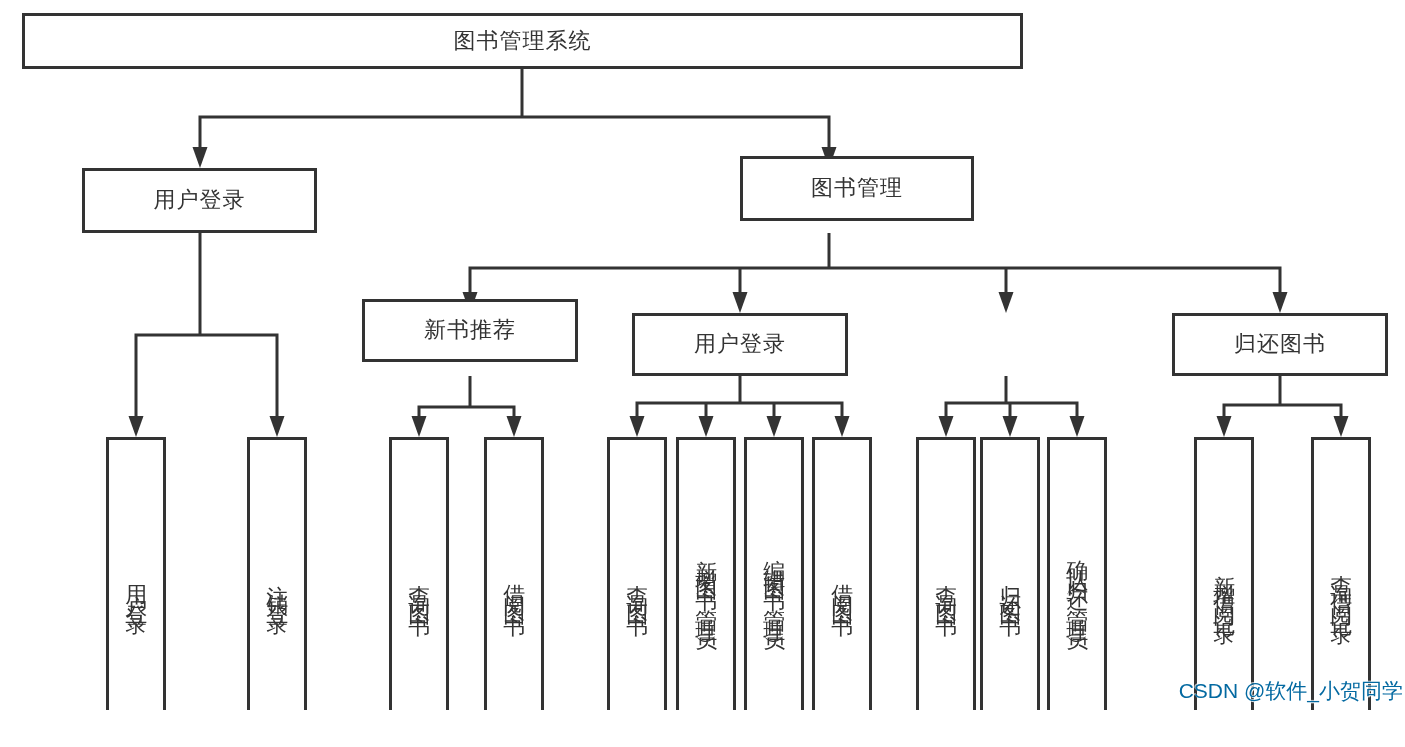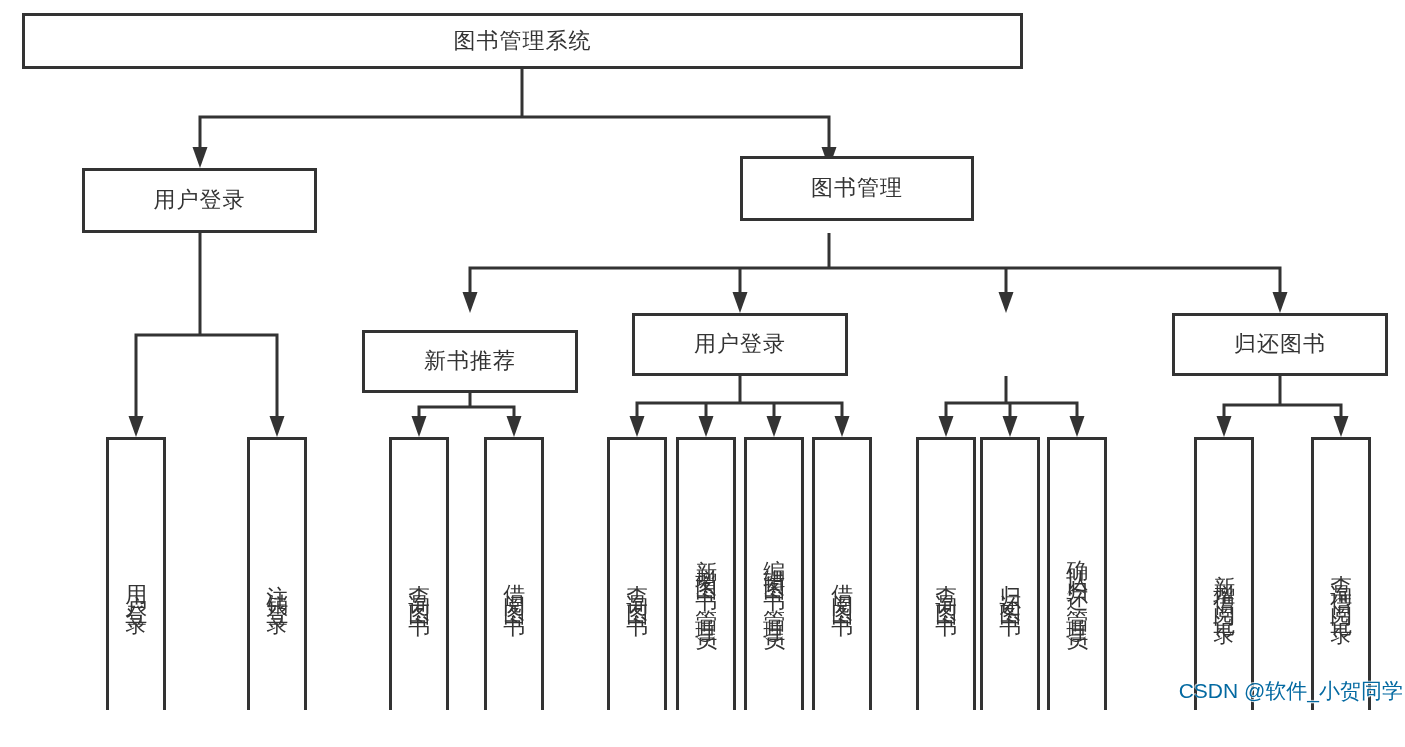--- a/index.html
+++ b/index.html
@@ -37,21 +37,21 @@
     letter-spacing: 10px;
     font-size: 22px;
     text-align: center;
   }
   
   .n-root  { left: 22px;   top: 13px;  width: 1001px; height: 56px; }
   
   .n-login { left: 82px;   top: 168px; width: 235px;  height: 65px; }
   .n-mgmt  { left: 712px;  top: 156px; width: 234px;  height: 65px; margin-left: 28px; }
   
-  .n-rec   { left: 362px;  top: 330px; width: 216px;  height: 63px; }
+  .n-rec   { left: 362px;  top: 299px; width: 216px;  height: 63px; }
   .n-bor   { left: 632px;  top: 313px; width: 216px;  height: 63px; }
   .n-cur   { left: 900px;  top: 313px; width: 212px;  height: 63px; }
   .n-his   { left: 1172px; top: 313px; width: 216px;  height: 63px; }
   
   .leaf    { top: 437px; width: 60px; height: 300px; }
   .l-1  { left: 106px; }
   .l-2  { left: 247px; }
   .l-3  { left: 389px; }
   .l-4  { left: 484px; }
   .l-5  { left: 607px; }

